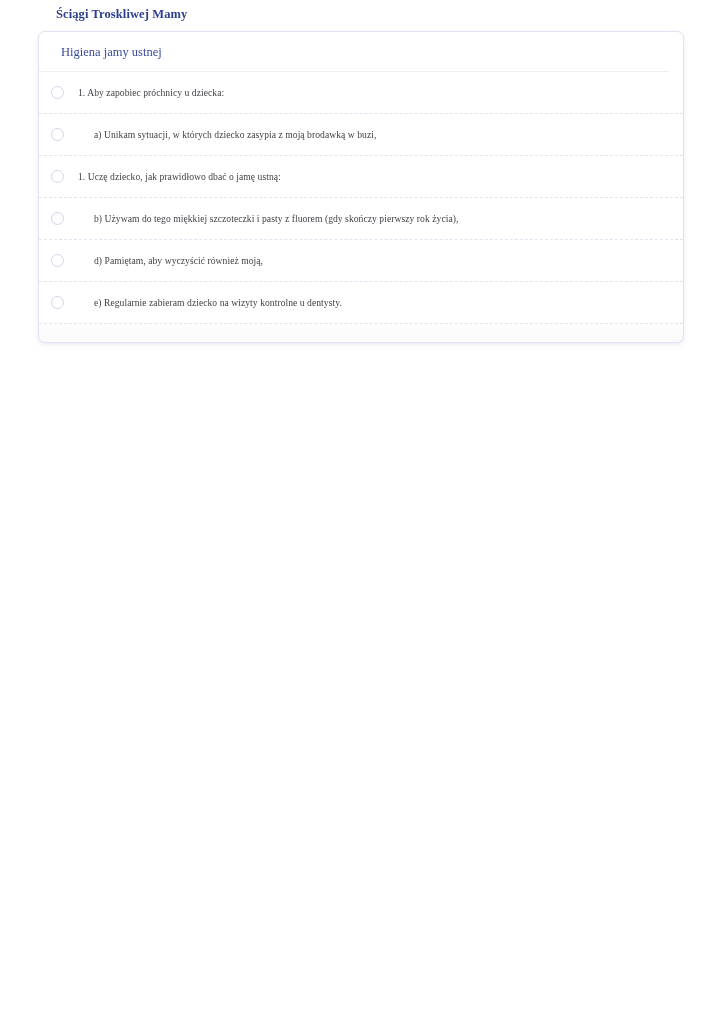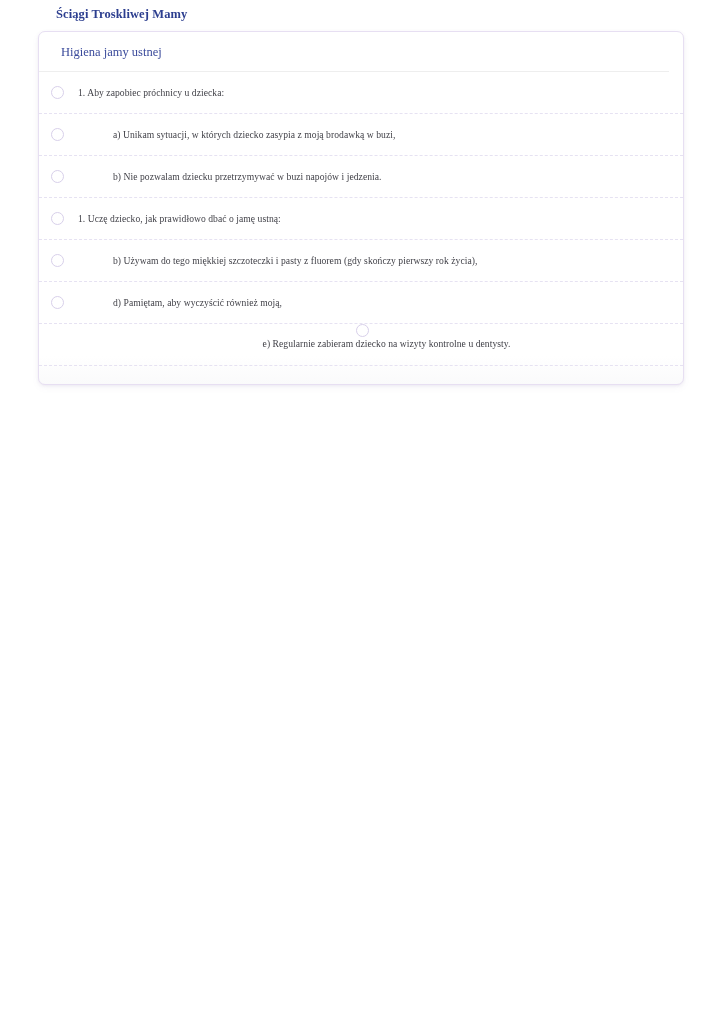--- a/index.html
+++ b/index.html
@@ -75,21 +75,20 @@
   .row {
     display: flex;
     align-items: center;
     height: 42px;
     padding: 0 10px 0 12px;
     border-bottom: 1px dashed #e6e2f2;
     box-sizing: border-box;
   }
   .row:last-child {
     border-bottom: 1px dashed #e6e2f2;
-    flex-direction: column;
   }
 
   .bullet {
     width: 13px;
     height: 13px;
     min-width: 13px;
     border: 1px solid #d8d0ea;
     border-radius: 50%;
     background: #ffffff;
     margin-right: 0;
@@ -103,21 +102,21 @@
     color: #3f3f46;
     line-height: 14px;
     white-space: nowrap;
     letter-spacing: 0.05px;
   }
 
   .row.level-1 .row-text {
     margin-left: 14px;
   }
   .row.level-2 .row-text {
-    margin-left: 49px;
+    margin-left: 30px;
     text-align: center;
   }
 
   .card-footer-pad {
     height: 18px;
   }
 </style>
 </head>
 <body>
 
@@ -135,24 +134,20 @@
 
     <div class="card-body">
         <div class="row level-1">
           <span class="bullet"></span>
           <span class="row-text">1. Aby zapobiec próchnicy u dziecka:</span>
         </div>
         <div class="row level-2">
           <span class="bullet"></span>
           <span class="row-text">a) Unikam sytuacji, w których dziecko zasypia z moją brodawką w buzi,</span>
         </div>
-        <div class="row level-2">
-          <span class="bullet"></span>
-          <span class="row-text">b) Nie pozwalam dziecku przetrzymywać w buzi napojów i jedzenia.</span>
-        </div>
         <div class="row level-1">
           <span class="bullet"></span>
           <span class="row-text">1. Uczę dziecko, jak prawidłowo dbać o jamę ustną:</span>
         </div>
         <div class="row level-2">
           <span class="bullet"></span>
           <span class="row-text">b) Używam do tego miękkiej szczoteczki i pasty z fluorem (gdy skończy pierwszy rok życia),</span>
         </div>
         <div class="row level-2">
           <span class="bullet"></span>

